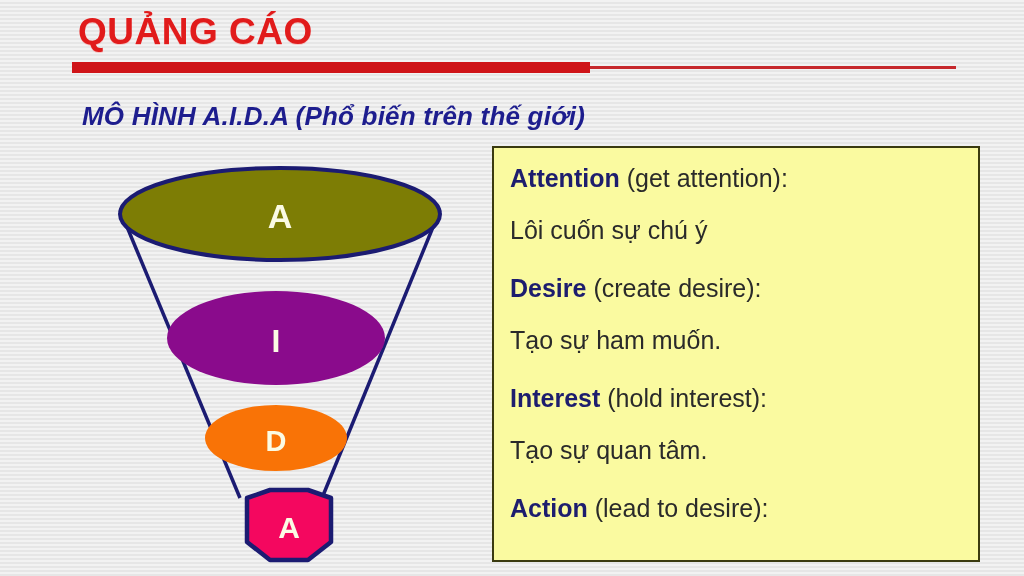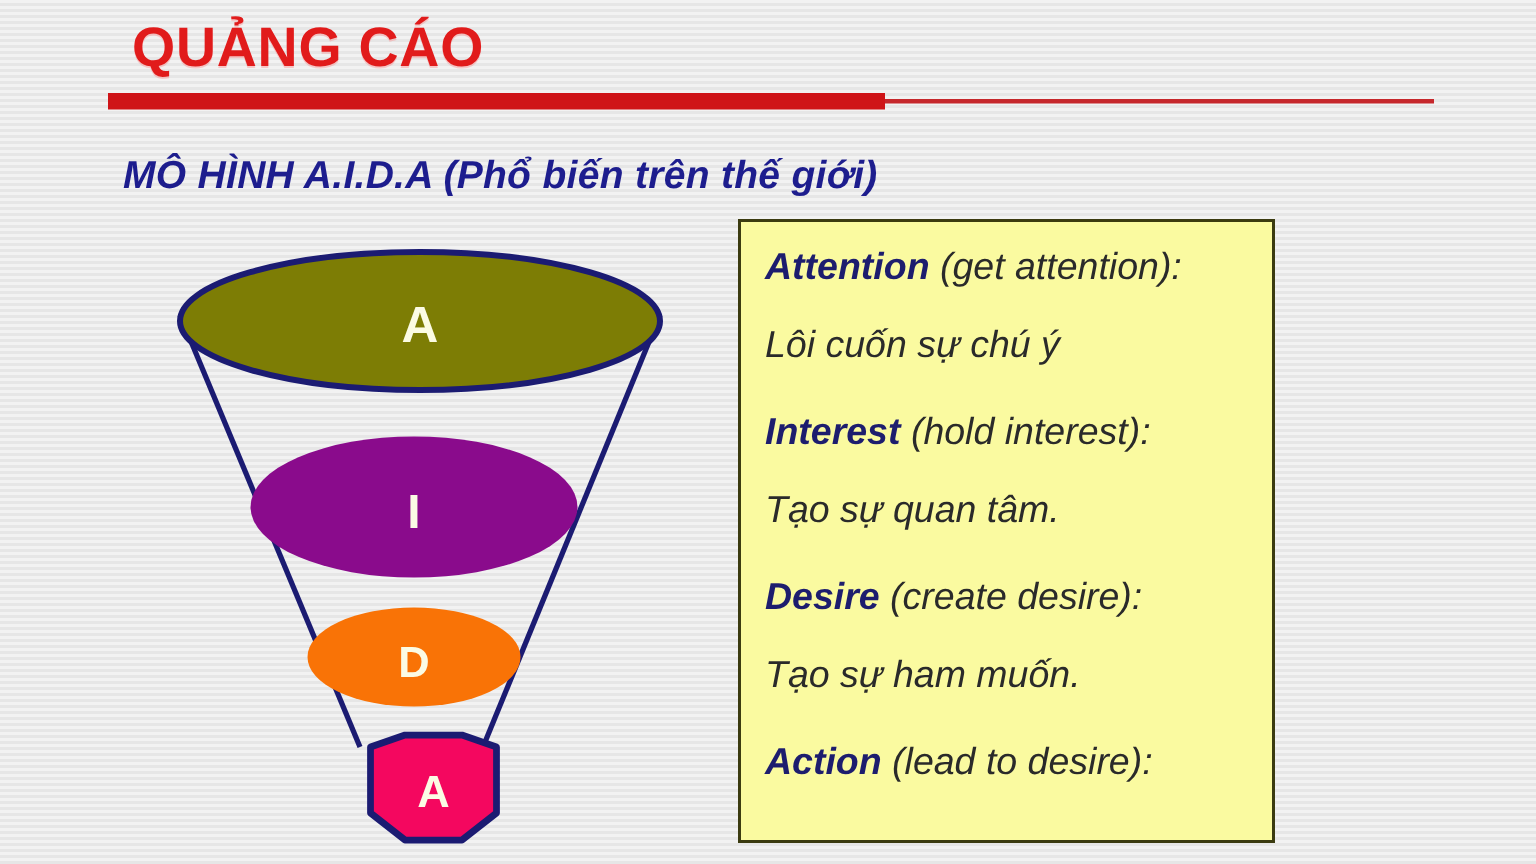--- a/index.html
+++ b/index.html
@@ -19,21 +19,21 @@
       #f2f2f2 2px,
       #e6e6e6 2px,
       #e6e6e6 4px
     );
     font-family: "Liberation Sans", "DejaVu Sans", sans-serif;
   }
 
   
   #title {
     position: absolute;
-    left: 88px;
+    left: 78px;
     top: 10px;
     font-size: 37px;
     font-weight: bold;
     color: #e11b1b;
     letter-spacing: 0.5px;
     line-height: 44px;
     white-space: nowrap;
     text-shadow: 0 1px 0 rgba(255,120,120,0.35);
   }
 
@@ -82,27 +82,26 @@
     font-family: "Liberation Sans", "DejaVu Sans", sans-serif;
     font-weight: bold;
     fill: #fbfbe4;
   }
 
   
   #info-box {
     position: absolute;
     left: 492px;
     top: 146px;
-    width: 358px;
+    width: 488px;
     height: 416px;
     background: #fafaa0;
     border: 2px solid #3b3b10;
     box-sizing: border-box;
     padding: 14px 0 0 16px;
-    font-style: italic;
   }
   .aida-block {
     margin: 0 0 26px 0;
     line-height: 1.28;
   }
   .aida-block:last-child { margin-bottom: 0; }
   .aida-term {
     font-size: 25px;
     font-weight: bold;
     color: #1d1d6e;
@@ -152,27 +151,27 @@
   </div>
 
   <div id="info-box">
 
     <p class="aida-block">
       <span class="aida-term">Attention</span><span class="aida-en"> (get attention):</span>
       <span class="aida-vi">Lôi cuốn sự chú ý</span>
     </p>
 
     <p class="aida-block">
-      <span class="aida-term">Interest</span><span class="aida-en"> (hold interest):</span>
-      <span class="aida-vi">Tạo sự quan tâm.</span>
+      <span class="aida-term">Desire</span><span class="aida-en"> (create desire):</span>
+      <span class="aida-vi">Tạo sự ham muốn.</span>
     </p>
 
     <p class="aida-block">
-      <span class="aida-term">Desire</span><span class="aida-en"> (create desire):</span>
-      <span class="aida-vi">Tạo sự ham muốn.</span>
+      <span class="aida-term">Interest</span><span class="aida-en"> (hold interest):</span>
+      <span class="aida-vi">Tạo sự quan tâm.</span>
     </p>
 
     <p class="aida-block">
       <span class="aida-term">Action</span><span class="aida-en"> (lead to desire):</span>
     </p>
 
   </div>
 
 </div>
 

